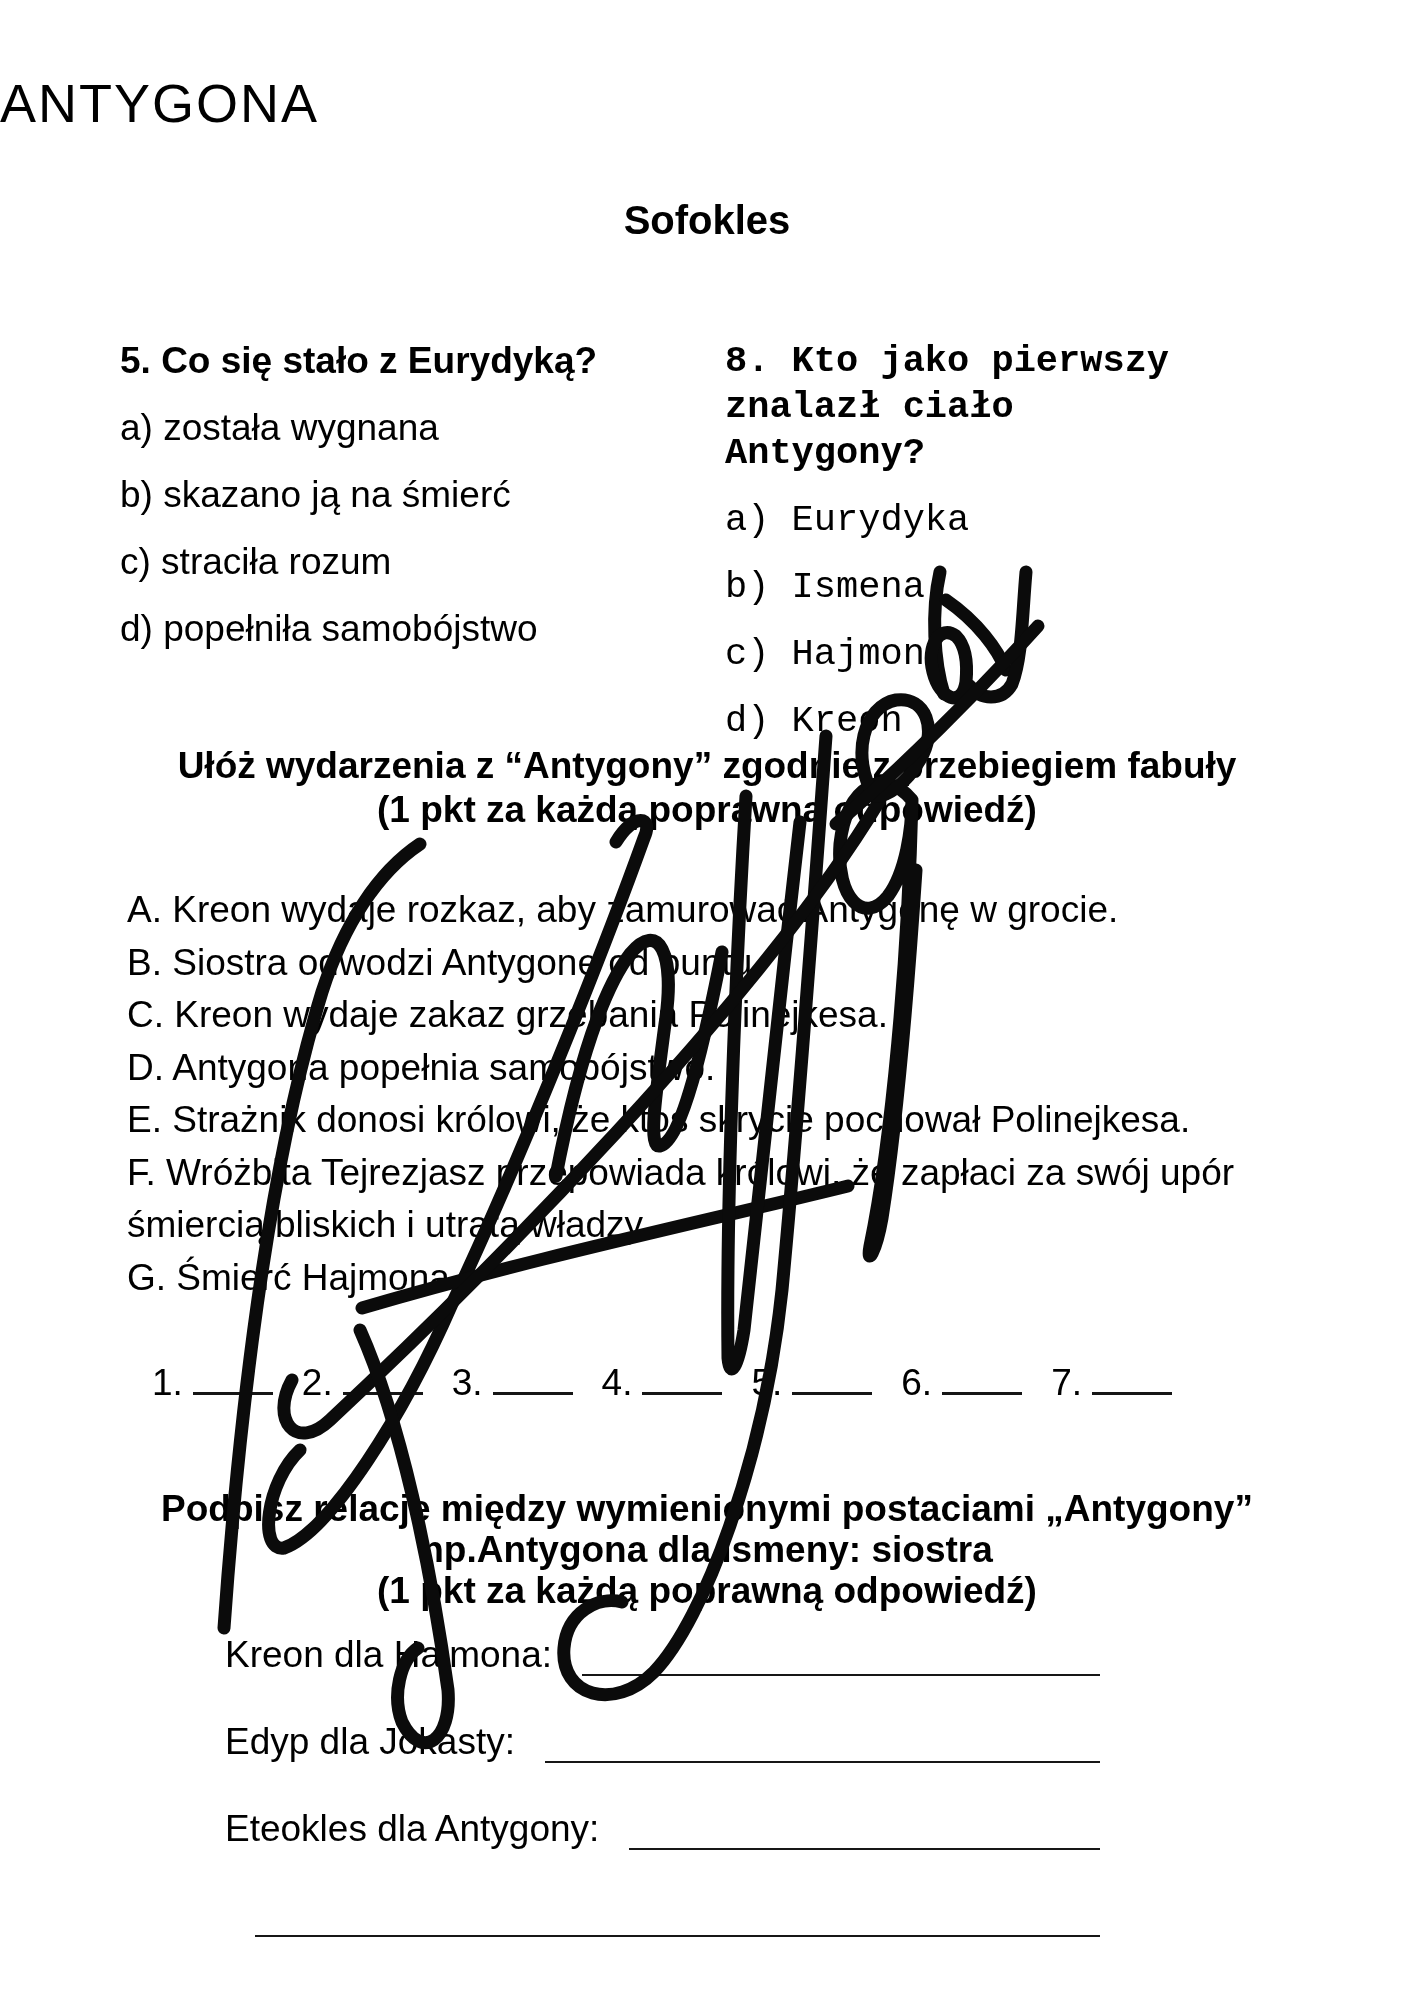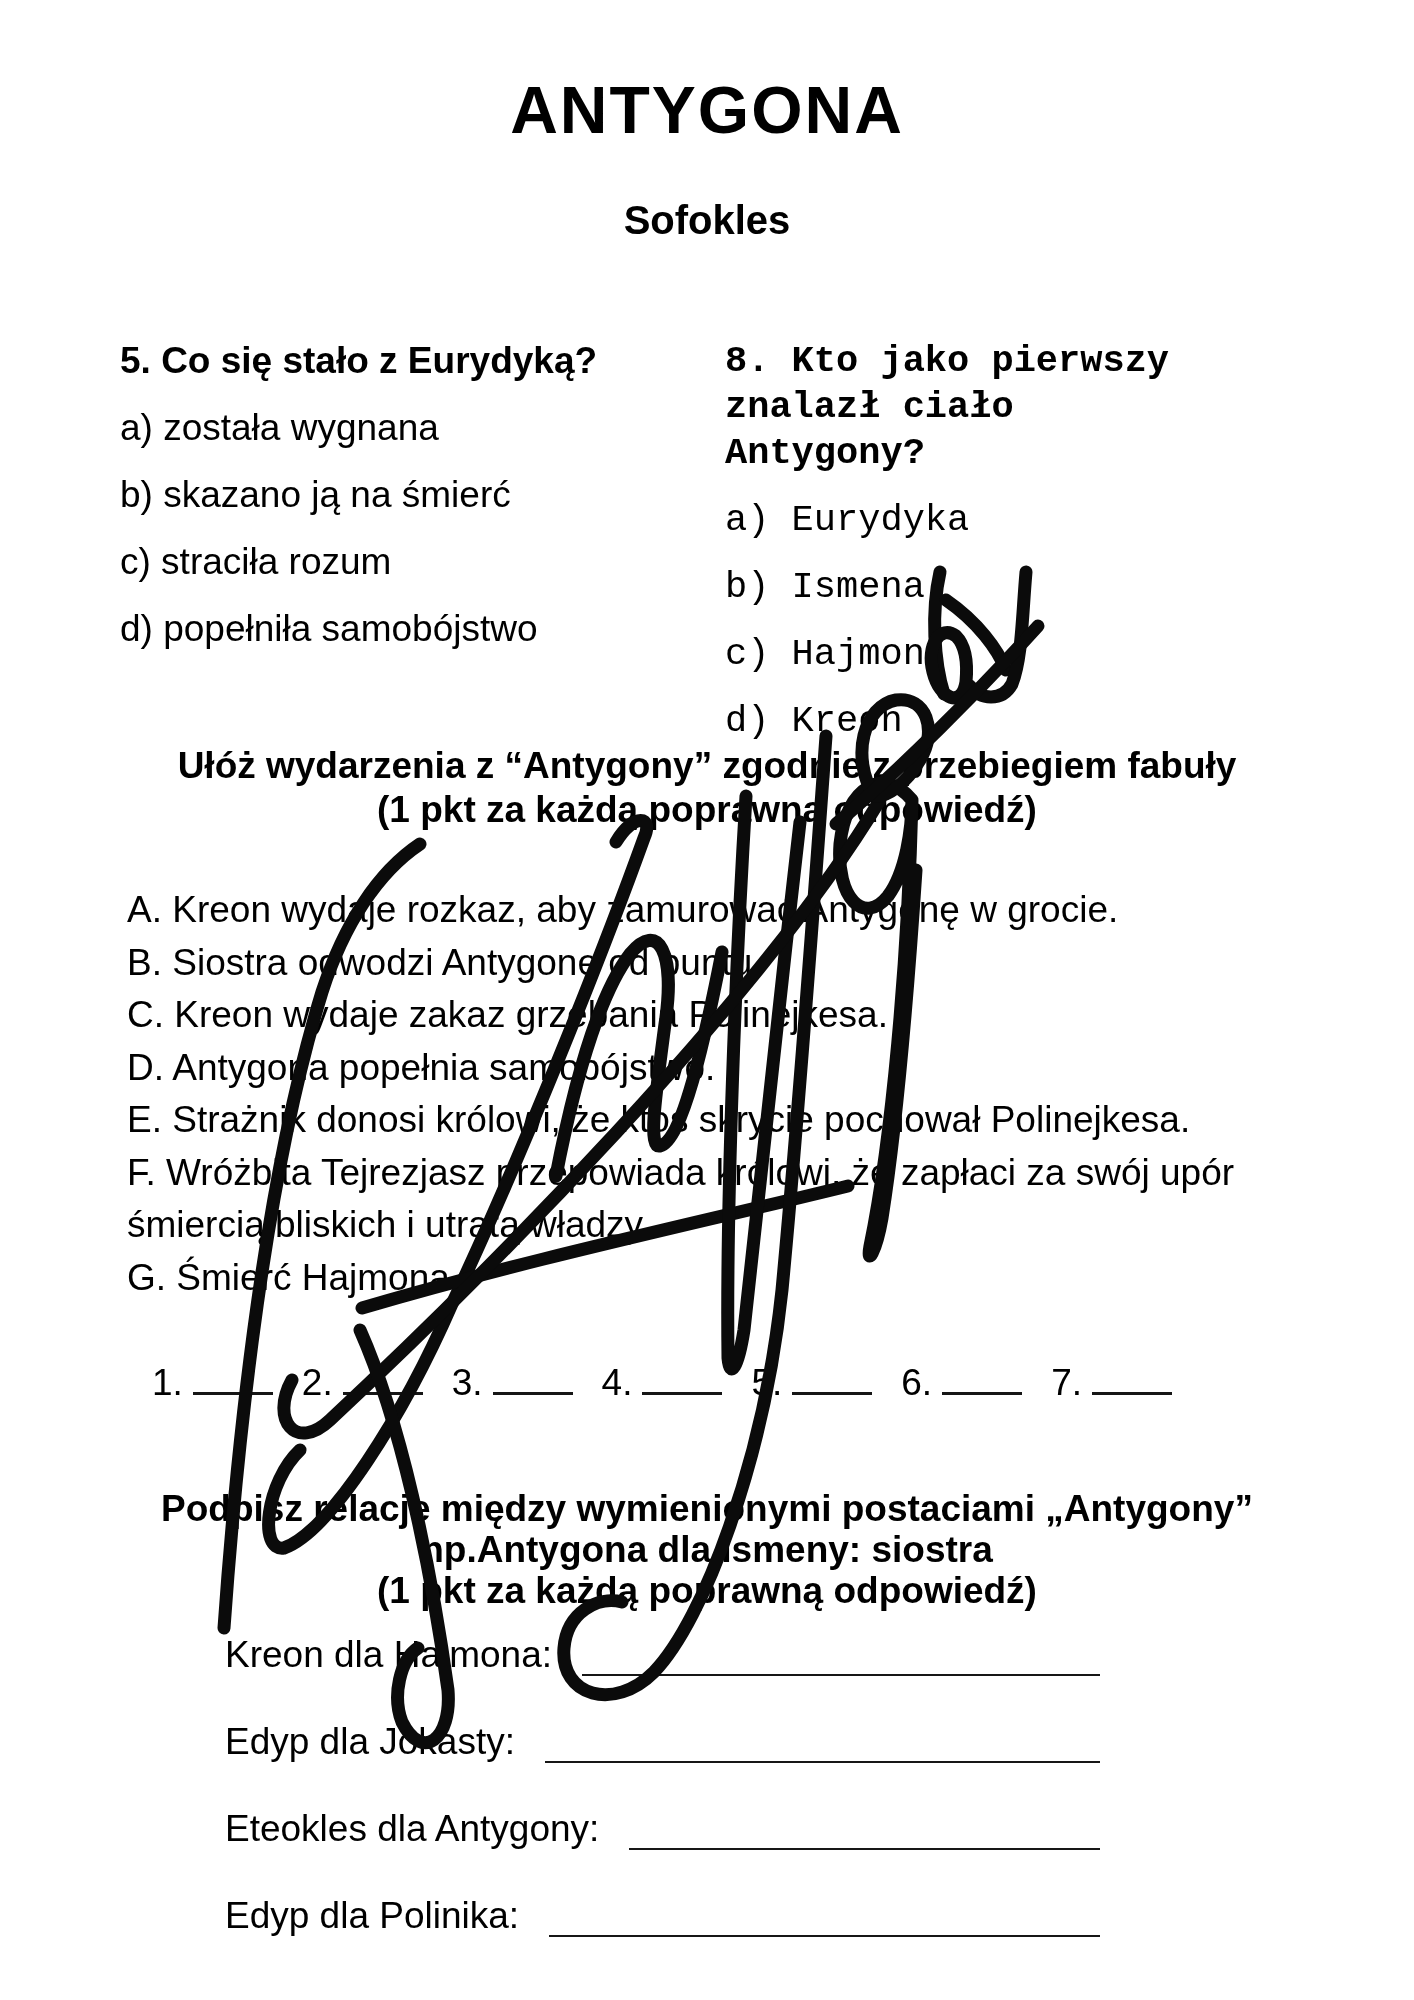--- a/index.html
+++ b/index.html
@@ -7,21 +7,21 @@
     position:relative;
     width:1414px;height:2000px;
     background:#ffffff;
     font-family:"Liberation Sans", sans-serif;
     color:#000;
     overflow:hidden;
     margin:0 auto;
   }
   .title{
     position:absolute;top:72px;left:0;width:100%;
-    text-align:center;font-size:66px;font-weight:700;letter-spacing:2px;
+    font-size:54px;font-weight:400;letter-spacing:2px;
   }
   .subtitle{
     position:absolute;top:198px;left:0;width:100%;
     text-align:center;font-size:40px;font-weight:700;
   }
   .q-col{position:absolute;top:338px;font-size:37px;}
   .q-col-left{left:120px;width:580px;}
   .q-col-right{left:725px;width:475px;font-family:Liberation Mono, monospace;}
   .q-heading{font-weight:700;line-height:46px;margin-bottom:22px;}
   .q-option{line-height:44px;margin-bottom:23px;}
@@ -143,21 +143,20 @@
     </div>
     <div class="relation-row">
       <span class="relation-label">Edyp dla Jokasty:</span>
       <span class="relation-blank"></span>
     </div>
     <div class="relation-row">
       <span class="relation-label">Eteokles dla Antygony:</span>
       <span class="relation-blank"></span>
     </div>
     <div class="relation-row">
-      <span class="relation-label">Edyp dla Polinika:</span>
       <span class="relation-blank"></span>
     </div>
   </div>
 
   <svg class="signature-overlay" viewBox="0 0 1414 2000" width="1414" height="2000" aria-hidden="true">
     <path d="M 224 1628 C 238 1430, 266 1175, 322 992 C 344 924, 378 872, 420 844"></path>
     <path d="M 616 842 C 634 812, 654 816, 644 838 C 600 960, 520 1160, 452 1304 C 404 1414, 330 1532, 284 1548 C 258 1552, 266 1482, 300 1450"></path>
     <path d="M 362 1308 C 532 1258, 702 1222, 848 1186"></path>
     <path d="M 556 1176 C 578 1062, 604 988, 630 954 C 658 920, 676 952, 665 1024 C 655 1100, 648 1148, 660 1146 C 682 1140, 704 1044, 722 952"></path>
     <path d="M 746 796 C 736 960, 726 1200, 728 1358 C 730 1380, 738 1368, 744 1330 C 756 1230, 778 1010, 800 822"></path>

